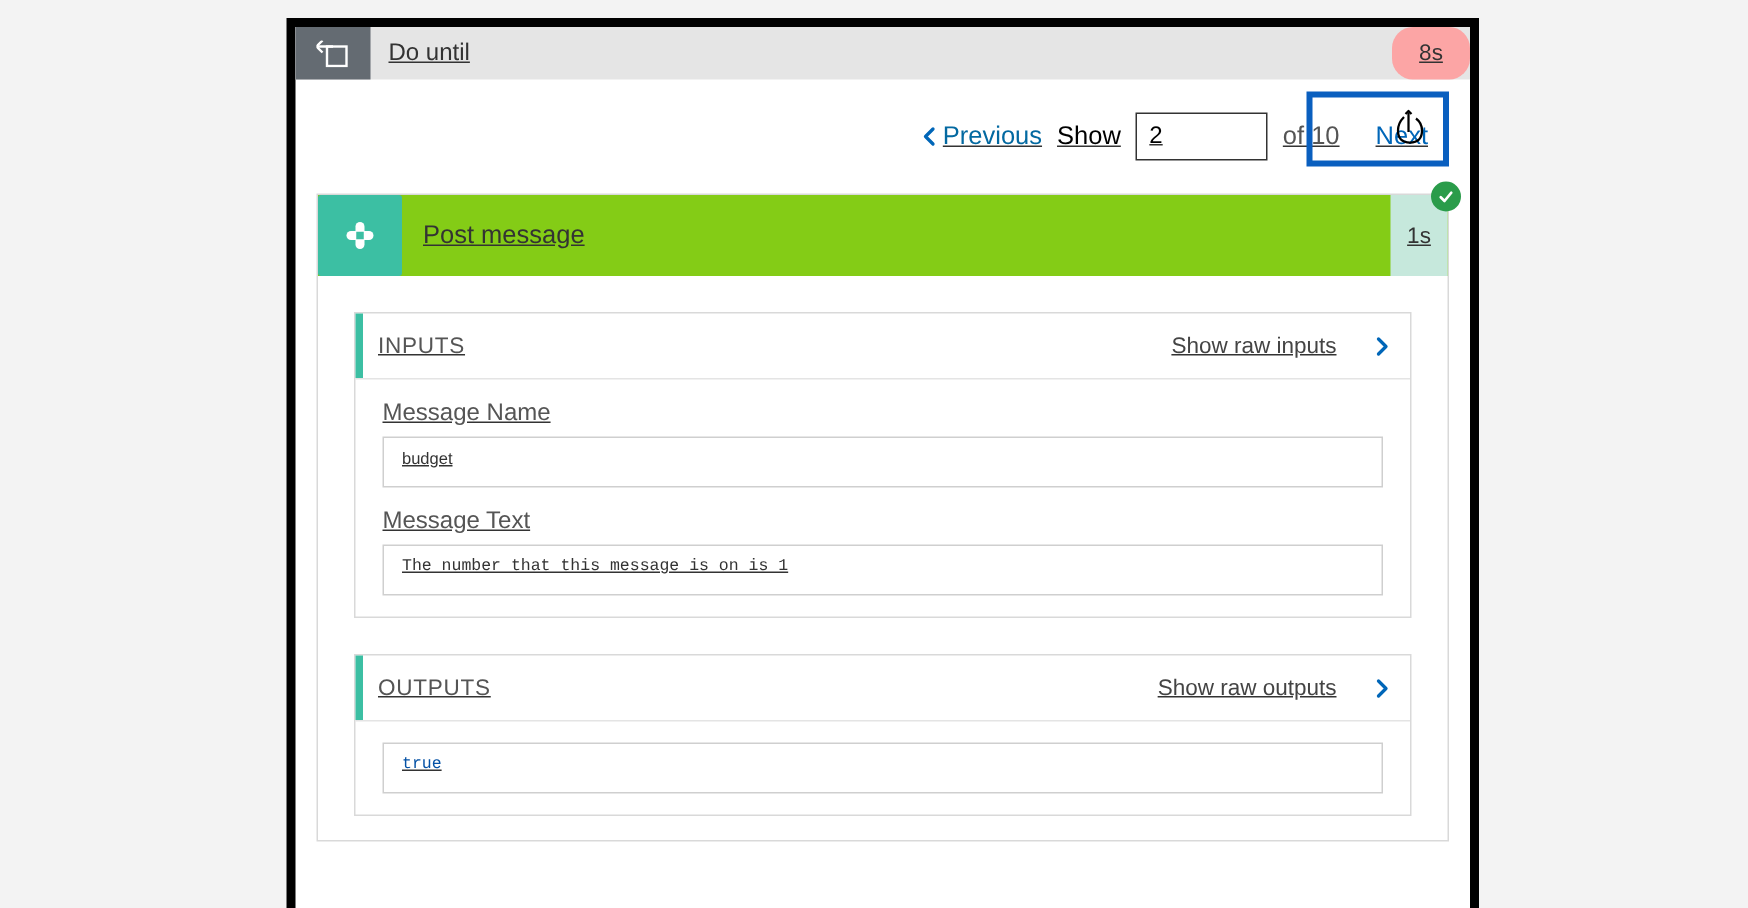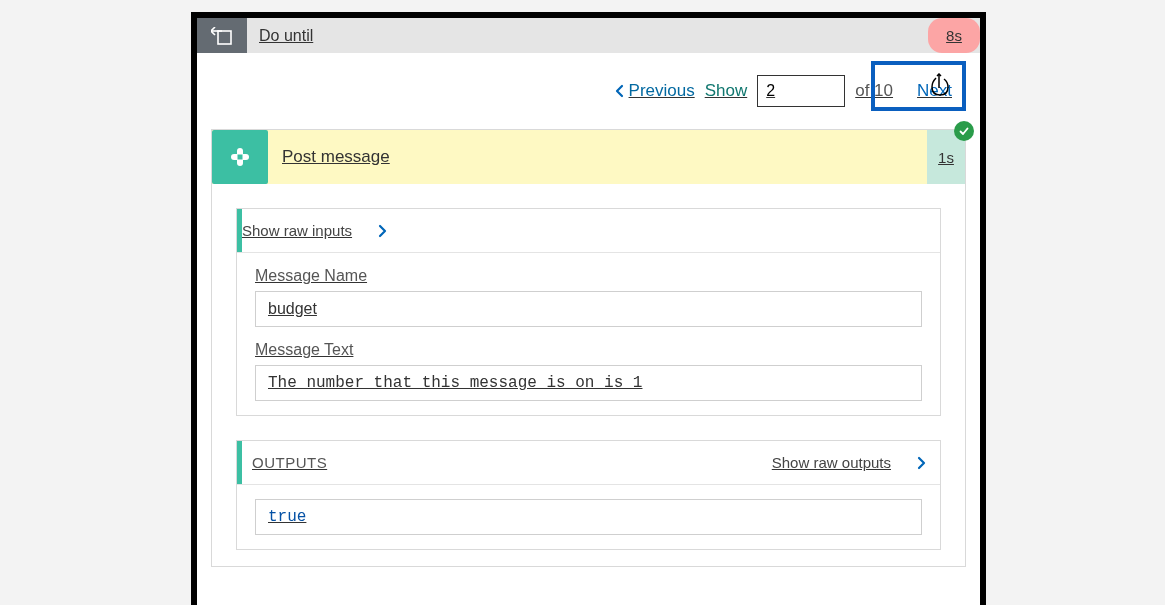--- a/index.html
+++ b/index.html
@@ -67,21 +67,21 @@
     color: #444;
     position: relative;
   }
   .prev-link {
     color: #0369a1;
     display: inline-flex;
     align-items: center;
     gap: 2px;
   }
   .prev-link svg { stroke:#0066b8; }
-  .show-label { color:#0f766e; }
+  .show-label { color:#000000; }
   .page-input {
     border: 1px solid #333;
     height: 32px;
     width: 88px;
     padding: 4px 8px;
     font-size: 16px;
     font-family: inherit;
   }
   .of-label { color:#555; }
   .next-link {
@@ -113,21 +113,21 @@
   }
   .step {
     border: 1px solid #d9d9d9;
     border-radius: 0;
     position: relative;
     margin-bottom: 18px;
   }
   .step-header {
     display: flex;
     align-items: stretch;
-    background: #fef9c3;
+    background: #84cc16;
     height: 54px;
   }
   .step-icon {
     width: 56px;
     background: #3cbfa3;
     display: flex;
     align-items: center;
     justify-content: center;
     border-radius: 2px;
   }
@@ -199,21 +199,21 @@
     padding: 14px 18px 0 18px;
   }
   .field-label {
     font-size: 16px;
     color: #555;
     margin-bottom: 6px;
   }
   .field-value {
     border: 1px solid #cfcfcf;
     padding: 8px 12px;
-    font-size: 16px;
+    font-size: 11px;
     color:#333;
     min-height: 34px;
   }
   .mono { font-family: Consolas, "Courier New", monospace; }
   .literal { color: #0451a5; }
 </style>
 </head>
 <body>
 
 <div class="card">
@@ -265,20 +265,21 @@
             <rect x="12.5" y="12.5" width="5" height="5" fill="#3cbfa3"></rect>
           </svg>
         </div>
         <div class="step-title">Post message</div>
         <div class="step-time">1s</div>
       </div>
 
       <div class="section">
         <div class="section-header">
           <div class="section-accent"></div>
+          <div class="section-title">INPUTS</div>
           <span class="show-raw">
             <span>Show raw inputs</span>
             <svg width="14" height="14" viewBox="0 0 14 14">
                 <polyline points="5,2 10,7 5,12" fill="none" stroke-width="2.2" stroke-linecap="round" stroke-linejoin="round"></polyline>
               </svg>
           </span>
         </div>
 
         <div class="field">
           <div class="field-label">Message Name</div>

